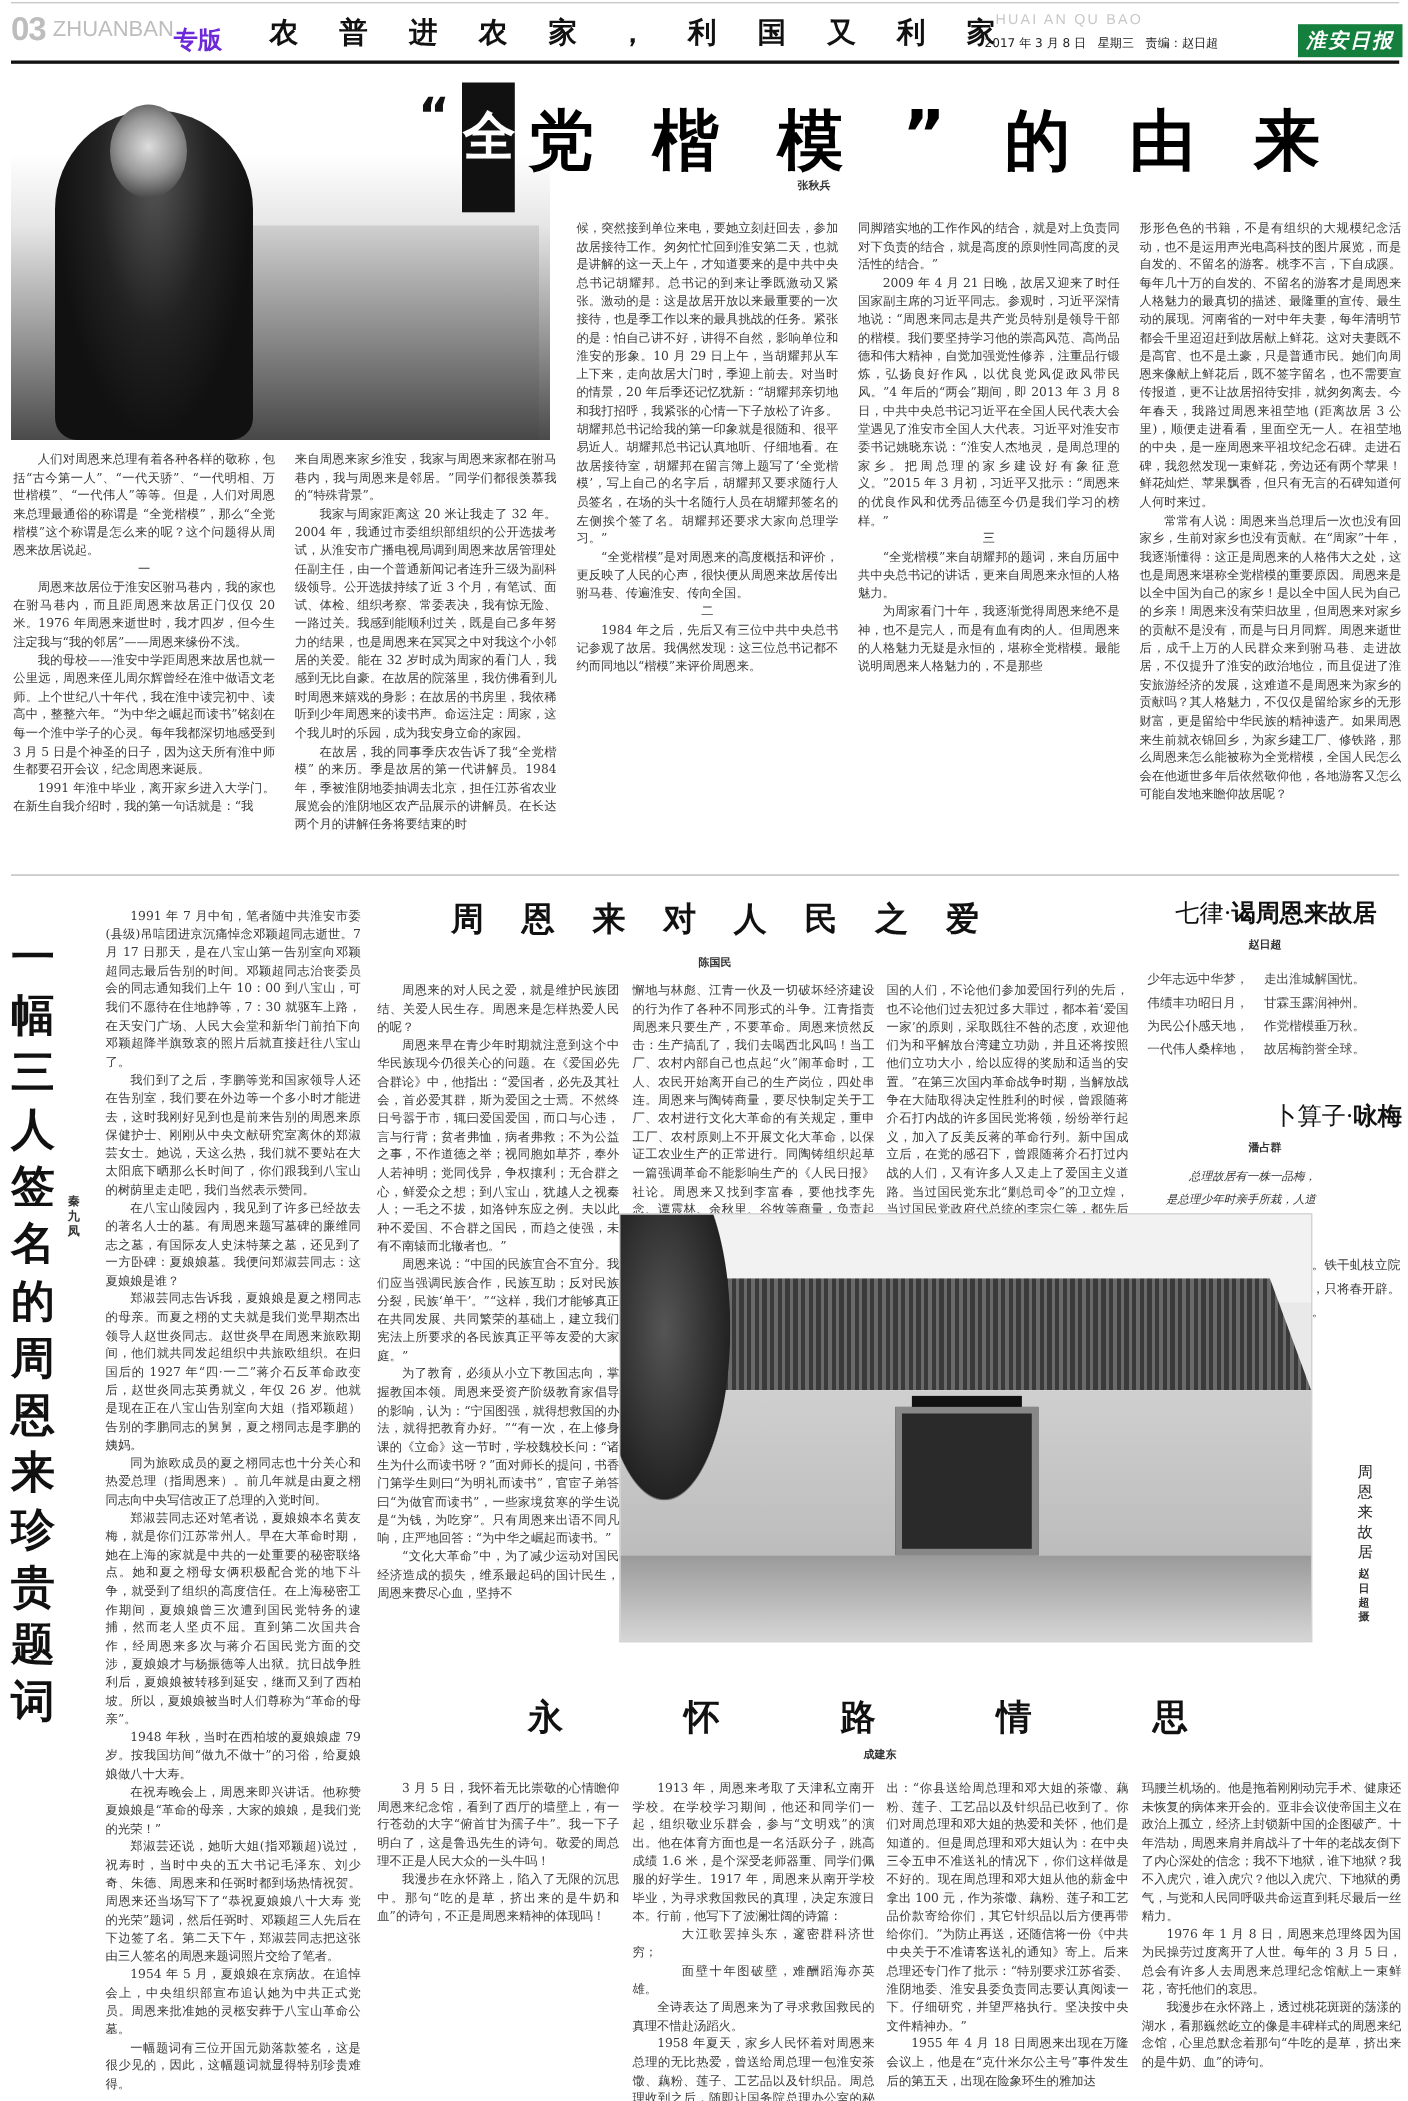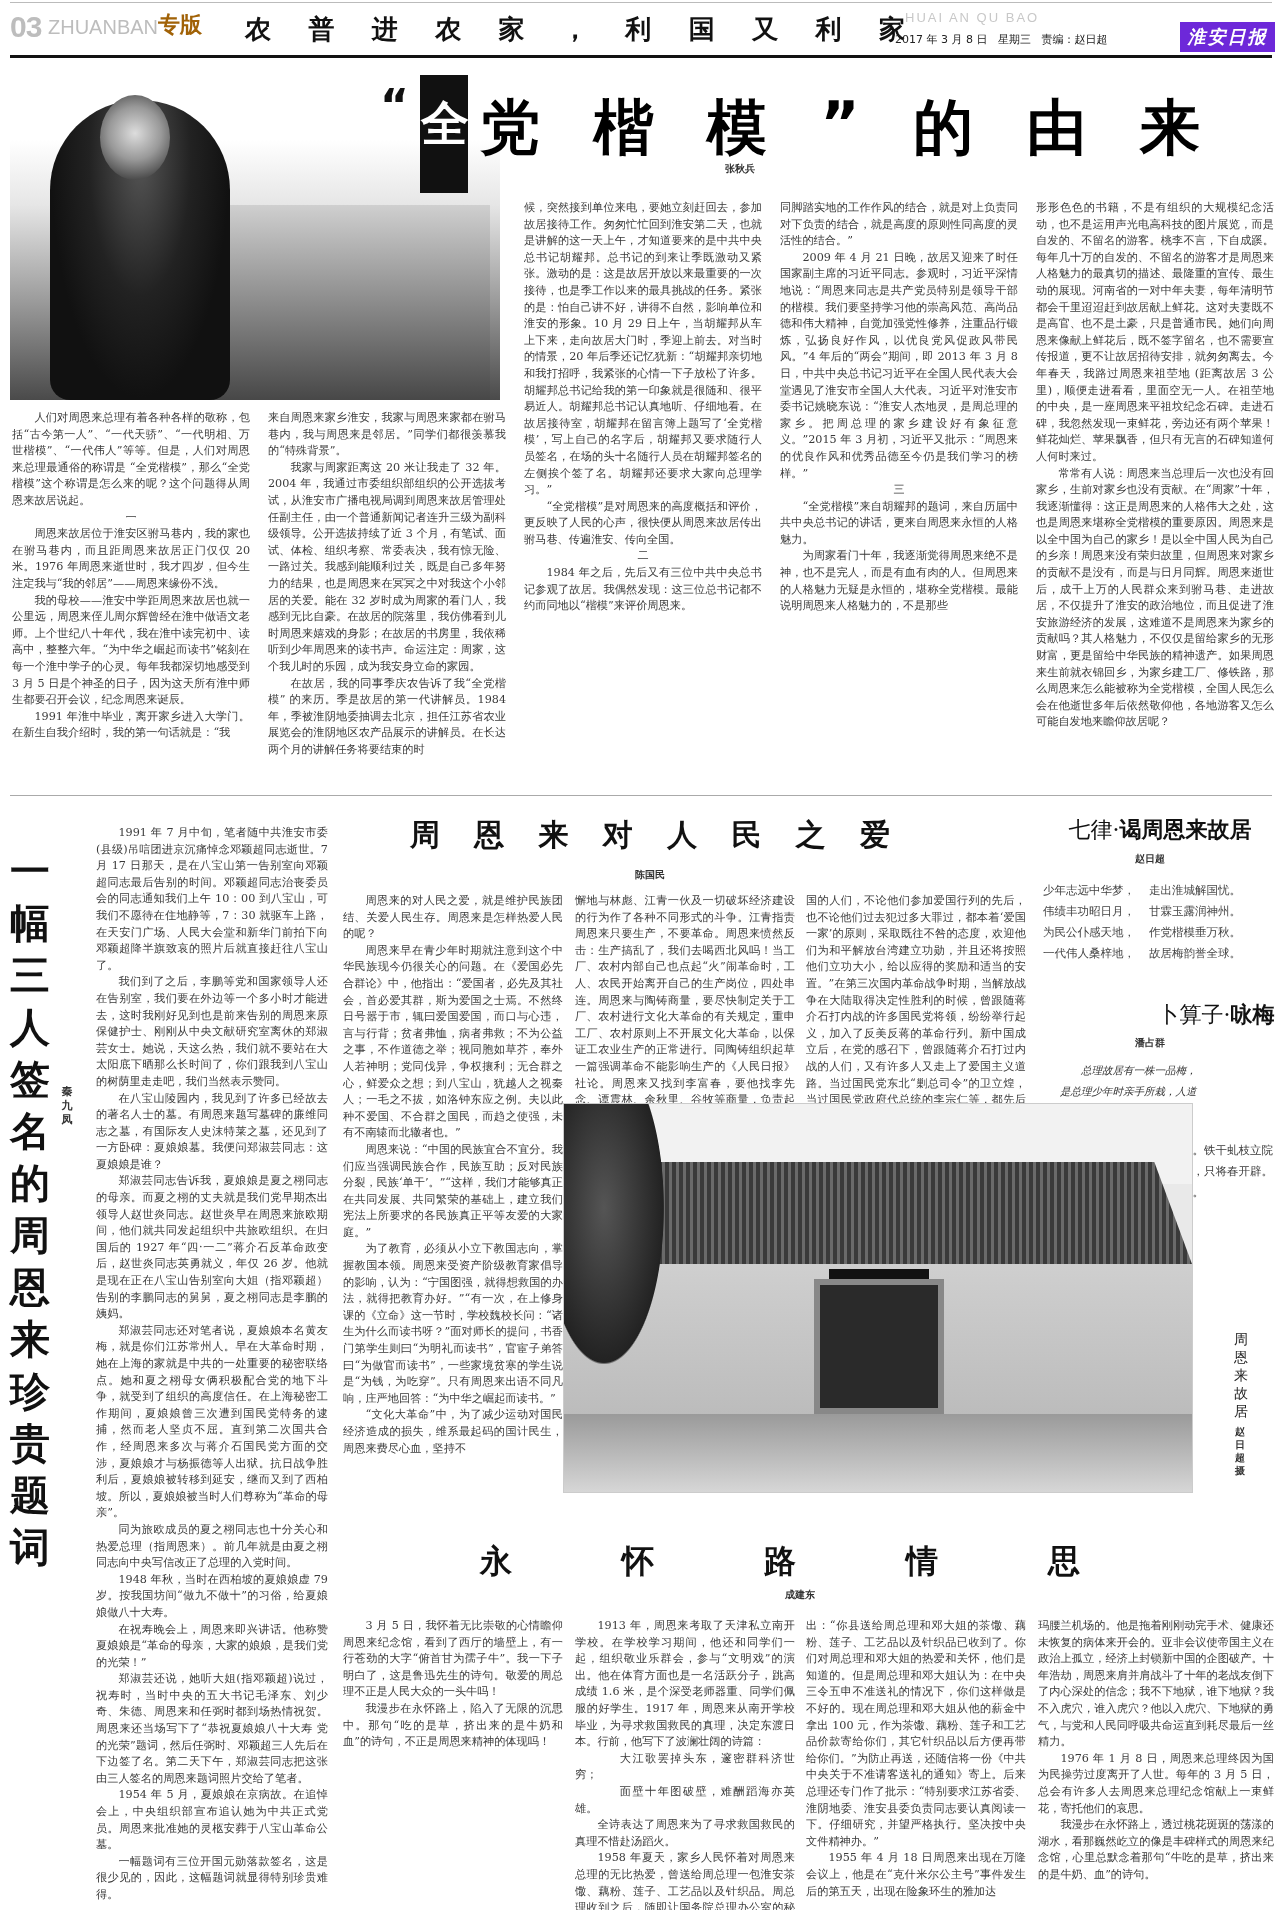--- a/index.html
+++ b/index.html
@@ -2,25 +2,25 @@
 <html><head>
 <meta charset="utf-8">
 <style>
 *{box-sizing:border-box;margin:0;padding:0}
 html,body{width:1280px;height:1910px;background:#fff;overflow:hidden}
 body{position:relative;font-family:"DejaVu Serif","Liberation Serif",serif;color:#333}
 .abs{position:absolute}
 .mast-topline{left:10px;top:2px;width:1262px;height:1px;background:#bbb}
 .mast-num{left:10px;top:10px;font:bold 30px "Liberation Sans",sans-serif;color:#bdbdbd;letter-spacing:-1px}
 .mast-zb{left:48px;top:16px;font:20px "Liberation Sans",sans-serif;color:#bdbdbd}
-.mast-zbcn{left:158px;top:10px;font:bold 22px "DejaVu Sans",sans-serif;color:#a16207}
+.mast-zbcn{left:158px;top:22px;font:bold 22px "DejaVu Sans",sans-serif;color:#6d28d9}
 .mast-slogan{left:245px;top:12px;width:660px;display:flex;justify-content:space-between;font:bold 26px "DejaVu Serif",serif;color:#111}
 .mast-pinyin{left:905px;top:10px;font:13px "Liberation Sans",sans-serif;color:#c8c8c8;letter-spacing:2px}
 .mast-date{left:895px;top:32px;font:11px "DejaVu Sans",sans-serif;color:#222;white-space:pre}
-.mast-logo{left:1180px;top:22px;width:95px;height:30px;background:#6d28d9;color:#fff;font:italic bold 18px "DejaVu Serif",serif;display:flex;align-items:center;justify-content:center;letter-spacing:2px}
+.mast-logo{left:1180px;top:22px;width:95px;height:30px;background:#15803d;color:#fff;font:italic bold 18px "DejaVu Serif",serif;display:flex;align-items:center;justify-content:center;letter-spacing:2px}
 .mast-rule{left:10px;top:55px;width:1262px;height:3px;background:#111}
 .photo1{left:10px;top:75px;width:490px;height:325px;background:linear-gradient(180deg,#fff 0,#fff 20%,#e6e6e6 40%,#9a9a9a 70%,#4a4a4a 100%);overflow:hidden}
 .photo1 .fig{position:absolute;left:40px;top:25px;width:180px;height:300px;border-radius:90px 90px 20px 20px;background:radial-gradient(ellipse at 50% 20%,#555 0,#222 40%,#111 70%)}
 .photo1 .head{position:absolute;left:90px;top:20px;width:70px;height:85px;border-radius:50%;background:radial-gradient(circle at 50% 45%,#ddd 0,#999 45%,#333 90%)}
 .photo1 .chair{position:absolute;left:190px;top:130px;width:290px;height:200px;background:linear-gradient(180deg,#cfcfcf,#8a8a8a 50%,#444)}
 .t1-quote-block{left:420px;top:75px;width:48px;height:118px;background:#111}
 .t1-open{left:380px;top:80px;font:bold 44px "DejaVu Sans",sans-serif;color:#111}
 .t1-quan{left:421px;top:92px;width:48px;text-align:center;font:bold 48px "DejaVu Sans",sans-serif;color:#fff}
 .t1-rest{left:480px;top:88px;width:720px;display:flex;justify-content:space-between;font:bold 60px "DejaVu Sans",sans-serif;color:#000}
 .byline{font:bold 10px "DejaVu Sans",sans-serif;color:#333;text-align:center}
@@ -143,22 +143,22 @@
 <div class="abs vbyline" id="t2auth">
     <div>秦</div>
     <div>九</div>
     <div>凤</div>
   </div>
 <div class="abs col" style="left:96px;top:825px;width:232px">
     <p>1991 年 7 月中旬，笔者随中共淮安市委(县级)吊唁团进京沉痛悼念邓颖超同志逝世。7 月 17 日那天，是在八宝山第一告别室向邓颖超同志最后告别的时间。邓颖超同志治丧委员会的同志通知我们上午 10：00 到八宝山，可我们不愿待在住地静等，7：30 就驱车上路，在天安门广场、人民大会堂和新华门前拍下向邓颖超降半旗致哀的照片后就直接赶往八宝山了。</p>
     <p>我们到了之后，李鹏等党和国家领导人还在告别室，我们要在外边等一个多小时才能进去，这时我刚好见到也是前来告别的周恩来原保健护士、刚刚从中央文献研究室离休的郑淑芸女士。她说，天这么热，我们就不要站在大太阳底下晒那么长时间了，你们跟我到八宝山的树荫里走走吧，我们当然表示赞同。</p>
     <p>在八宝山陵园内，我见到了许多已经故去的著名人士的墓。有周恩来题写墓碑的廉维同志之墓，有国际友人史沫特莱之墓，还见到了一方卧碑：夏娘娘墓。我便问郑淑芸同志：这夏娘娘是谁？</p>
     <p>郑淑芸同志告诉我，夏娘娘是夏之栩同志的母亲。而夏之栩的丈夫就是我们党早期杰出领导人赵世炎同志。赵世炎早在周恩来旅欧期间，他们就共同发起组织中共旅欧组织。在归国后的 1927 年“四·一二”蒋介石反革命政变后，赵世炎同志英勇就义，年仅 26 岁。他就是现在正在八宝山告别室向大姐（指邓颖超）告别的李鹏同志的舅舅，夏之栩同志是李鹏的姨妈。</p>
+    <p>同为旅欧成员的夏之栩同志也十分关心和热爱总理（指周恩来）。前几年就是由夏之栩同志向中央写信改正了总理的入党时间。</p>
     <p>郑淑芸同志还对笔者说，夏娘娘本名黄友梅，就是你们江苏常州人。早在大革命时期，她在上海的家就是中共的一处重要的秘密联络点。她和夏之栩母女俩积极配合党的地下斗争，就受到了组织的高度信任。在上海秘密工作期间，夏娘娘曾三次遭到国民党特务的逮捕，然而老人坚贞不屈。直到第二次国共合作，经周恩来多次与蒋介石国民党方面的交涉，夏娘娘才与杨振德等人出狱。抗日战争胜利后，夏娘娘被转移到延安，继而又到了西柏坡。所以，夏娘娘被当时人们尊称为“革命的母亲”。</p>
-    <p>同为旅欧成员的夏之栩同志也十分关心和热爱总理（指周恩来）。前几年就是由夏之栩同志向中央写信改正了总理的入党时间。</p>
     <p>1948 年秋，当时在西柏坡的夏娘娘虚 79 岁。按我国坊间“做九不做十”的习俗，给夏娘娘做八十大寿。</p>
     <p>在祝寿晚会上，周恩来即兴讲话。他称赞夏娘娘是“革命的母亲，大家的娘娘，是我们党的光荣！”</p>
     <p>郑淑芸还说，她听大姐(指邓颖超)说过，祝寿时，当时中央的五大书记毛泽东、刘少奇、朱德、周恩来和任弼时都到场热情祝贺。周恩来还当场写下了“恭祝夏娘娘八十大寿 党的光荣”题词，然后任弼时、邓颖超三人先后在下边签了名。第二天下午，郑淑芸同志把这张由三人签名的周恩来题词照片交给了笔者。</p>
     <p>1954 年 5 月，夏娘娘在京病故。在追悼会上，中央组织部宣布追认她为中共正式党员。周恩来批准她的灵柩安葬于八宝山革命公墓。</p>
     <p>一幅题词有三位开国元勋落款签名，这是很少见的，因此，这幅题词就显得特别珍贵难得。</p>
   </div>
 
 <div class="abs t2" id="t3title">
     <span>周</span>
     <span>恩</span>

